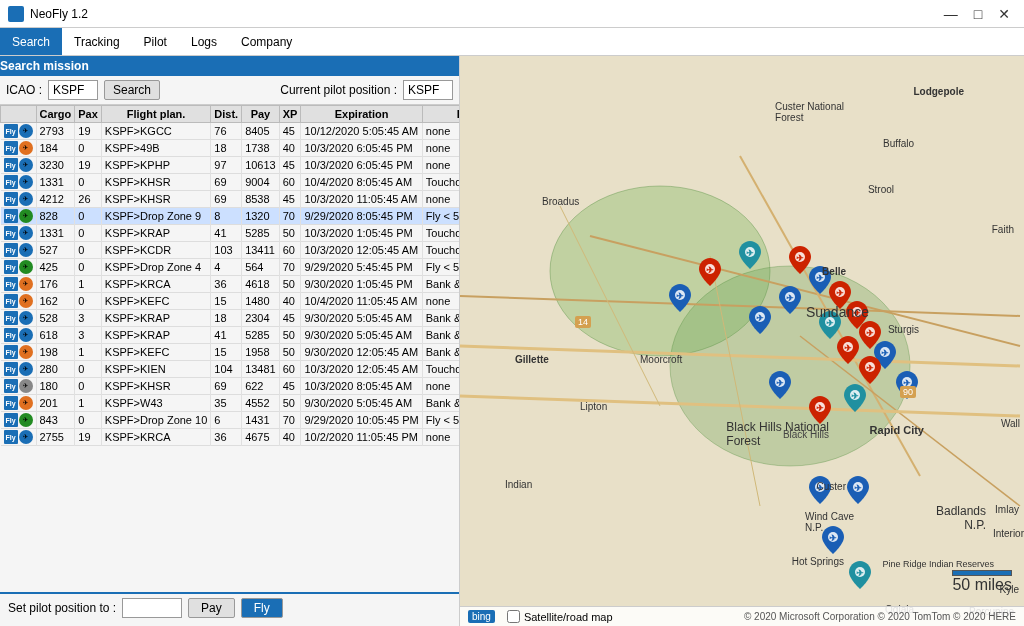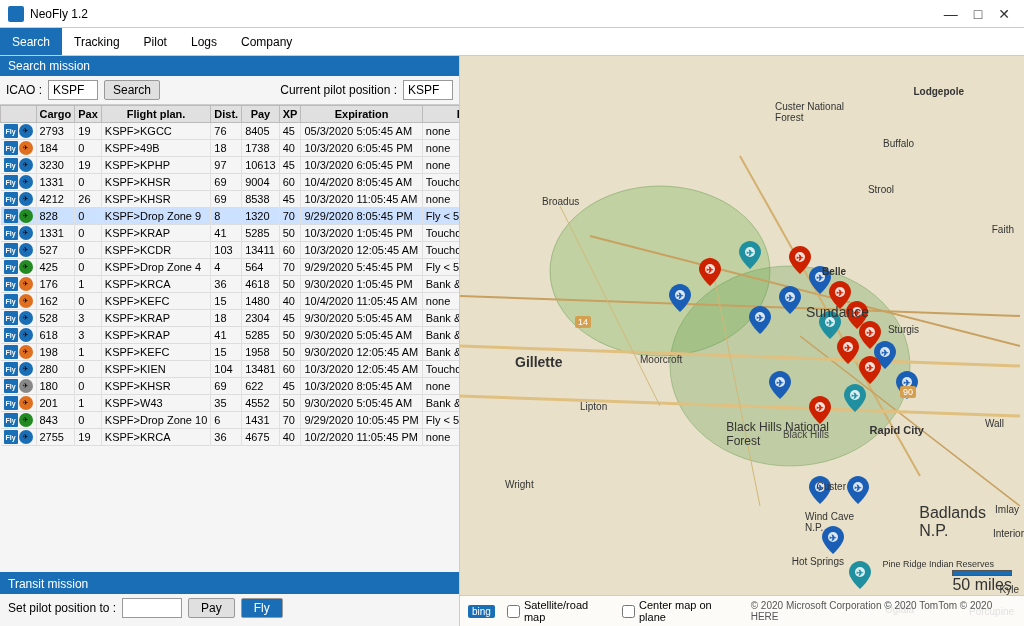--- a/index.html
+++ b/index.html
@@ -44,21 +44,21 @@
     .menu-tab.active { background: #1a6eb5; color: white; }
 
     
     #main { display: flex; height: calc(626px - 56px); }
 
     
     #left-panel { width: 460px; min-width: 460px; display: flex; flex-direction: column; background: #f5f5f5; border-right: 1px solid #ccc; }
 
     
     #search-section { flex: 1; overflow: hidden; display: flex; flex-direction: column; }
-    .section-header { background: #1a6eb5; color: white; padding: 3px 8px; font-size: 12px; font-weight: normal; }
+    .section-header { background: #1a6eb5; color: white; padding: 3px 0; font-size: 12px; font-weight: bold; }
 
     
     #search-bar { display: flex; align-items: center; padding: 4px 6px; gap: 6px; background: #f5f5f5; border-bottom: 1px solid #ccc; }
     #search-bar label { font-size: 12px; }
     #icao-input { width: 50px; border: 1px solid #999; padding: 2px 4px; font-size: 12px; }
     #search-btn { background: #e0e0e0; border: 1px solid #999; padding: 2px 8px; cursor: pointer; font-size: 12px; border-radius: 2px; }
     .pilot-pos-label { margin-left: auto; font-size: 12px; }
     #pilot-pos-display { border: 1px solid #999; padding: 2px 4px; font-size: 12px; background: white; min-width: 50px; }
 
     
@@ -202,21 +202,21 @@
                     <span class="icon-fly" style="font-size: 7px;">Fly</span>
                     <span class="icon-cargo blue" style="background: rgb(26, 110, 181);">✈</span>
                   </div>
                 </td>
                 <td>2793</td>
                 <td>19</td>
                 <td>KSPF&gt;KGCC</td>
                 <td>76</td>
                 <td>8405</td>
                 <td>45</td>
-                <td>05/3/2020 5:05:45 AM</td>
+                <td>10/12/2020 5:05:45 AM</td>
                 <td>none</td>
               </tr>
               <tr>
                 <td>
                   <div class="row-icons">
                     <span class="icon-fly" style="font-size: 7px;">Fly</span>
                     <span class="icon-cargo orange" style="background: rgb(224, 112, 32);">✈</span>
                   </div>
                 </td>
                 <td>184</td>
@@ -499,21 +499,20 @@
                 <td>40</td>
                 <td>10/2/2020 11:05:45 PM</td>
                 <td>none</td>
               </tr>
             </tbody>
         </table>
       </div>
     </div>
 
     <div id="transit-section">
-      <div class="section-header">Transit mission</div>
       <div id="transit-inner">
         <label>Set pilot position to :</label>
         <input id="pilot-pos-input" type="text" style="">
         <button class="transit-btn">Pay</button>
         <button class="transit-btn fly">Fly</button>
       </div>
     </div>
   </div>
 
   <div id="map-area">
@@ -650,32 +649,32 @@
 
     <div style="position:absolute;top:30px;right:60px;font-size:10px;color:#333;font-weight:bold;">Lodgepole</div>
     <div style="position:absolute;top:45px;right:180px;font-size:10px;color:#333;">Custer National<br>Forest</div>
     <div style="position:absolute;top:82px;right:110px;font-size:10px;color:#333;">Buffalo</div>
     <div style="position:absolute;top:140px;left:70px;font-size:10px;color:#333;padding-left:12px;">Broadus</div>
     <div style="position:absolute;top:128px;right:130px;font-size:10px;color:#333;">Strool</div>
     <div style="position:absolute;top:168px;right:10px;font-size:10px;color:#333;">Faith</div>
     <div style="position:absolute;top:210px;right:178px;font-size:10px;color:#333;font-weight:bold;">Belle</div>
     <div style="position:absolute;top:248px;right:155px;font-size:14px;color:#333;">Sundance</div>
     <div style="position:absolute;top:268px;right:105px;font-size:10px;color:#333;">Sturgis</div>
-    <div style="position:absolute;top:298px;left:55px;font-size:14px;color:#333;font-weight:bold;">Gillette</div>
+    <div style="position:absolute;top:298px;left:55px;font-size:10px;color:#333;font-weight:bold;">Gillette</div>
     <div style="position:absolute;top:298px;left:180px;font-size:10px;color:#333;">Moorcroft</div>
     <div style="position:absolute;top:345px;left:120px;font-size:10px;color:#333;">Lipton</div>
     <div style="position:absolute;top:364px;right:195px;font-size:12px;color:#333;">Black Hills National<br>Forest</div>
     <div style="position:absolute;top:373px;right:195px;font-size:10px;color:#444;">Black Hills</div>
     <div style="position:absolute;top:368px;right:100px;font-size:11px;color:#333;font-weight:bold;">Rapid City</div>
-    <div style="position:absolute;top:362px;right:20px;font-size:10px;color:#333;">Wall</div>
-    <div style="position:absolute;top:423px;left:45px;font-size:10px;color:#333;">Wright</div>
+    <div style="position:absolute;top:362px;right:4px;font-size:10px;color:#333;">Wall</div>
+    <div style="position:absolute;top:423px;left:45px;font-size:10px;color:#333;">Indian</div>
     <div style="position:absolute;top:425px;right:178px;font-size:10px;color:#333;">Custer</div>
     <div style="position:absolute;top:455px;right:170px;font-size:10px;color:#333;">Wind Cave<br>N.P.</div>
     <div style="position:absolute;top:500px;right:180px;font-size:10px;color:#333;">Hot Springs</div>
-    <div style="position:absolute;top:448px;right:38px;font-size:16px;color:#333;">Badlands<br>N.P.</div>
+    <div style="position:absolute;top:448px;right:38px;font-size:12px;color:#333;text-align:right;">Badlands<br>N.P.</div>
     <div style="position:absolute;top:448px;right:5px;font-size:10px;color:#333;">Imlay</div>
     <div style="position:absolute;top:472px;right:0px;font-size:10px;color:#333;">Interior</div>
     <div style="position:absolute;top:503px;right:30px;font-size:9px;color:#333;">Pine Ridge Indian Reserves</div>
     <div style="position:absolute;top:528px;right:5px;font-size:10px;color:#333;">Kyle</div>
     <div style="position:absolute;top:548px;right:110px;font-size:10px;color:#333;">Oglala</div>
     <div style="position:absolute;top:550px;right:10px;font-size:10px;color:#333;">Porcupine</div>
 
     <div style="position:absolute;top:260px;left:115px;background:#d4a050;color:white;font-size:9px;padding:1px 3px;border-radius:2px;">14</div>
     <div style="position:absolute;top:330px;right:108px;background:#d4a050;color:white;font-size:9px;padding:1px 3px;border-radius:2px;">90</div>
 
@@ -683,20 +682,16 @@
       <div class="scale-bar"></div>
       <span class="scale-label">50 miles</span>
     </div>
 
     <div id="map-footer">
       <div class="bing-logo">bing</div>
       <div class="map-checkbox-group">
         <input type="checkbox" style="">
         <span>Satellite/road map</span>
       </div>
-      <div class="map-checkbox-group">
-        <input type="checkbox" style="">
-        <span>Center map on plane</span>
-      </div>
       <span class="map-copyright">© 2020 Microsoft Corporation  © 2020 TomTom  © 2020 HERE</span>
     </div>
   </div>
 </div>
 
 </body></html>

